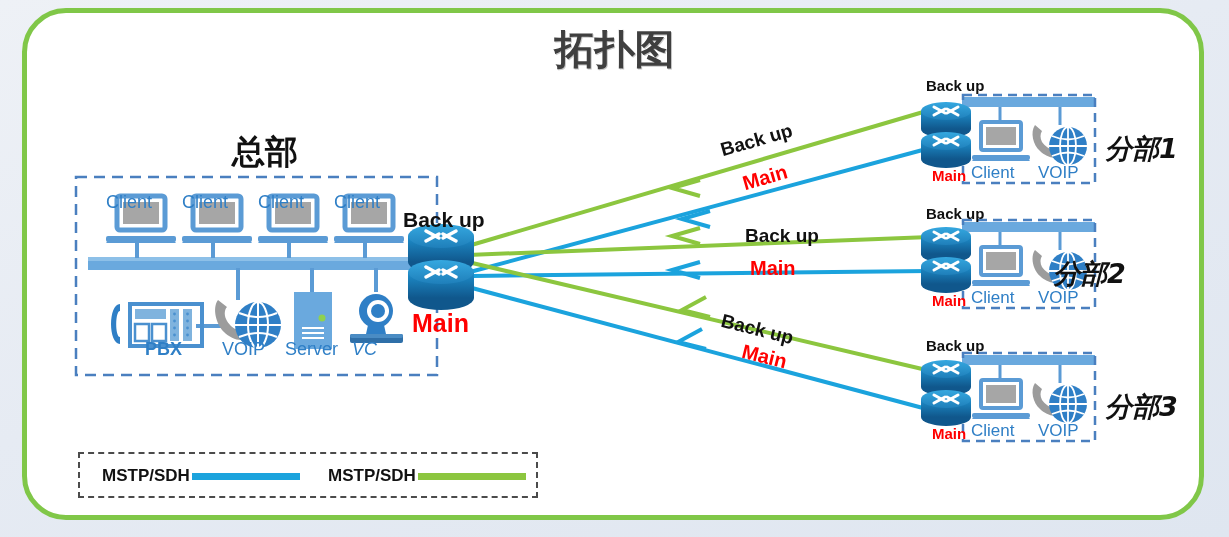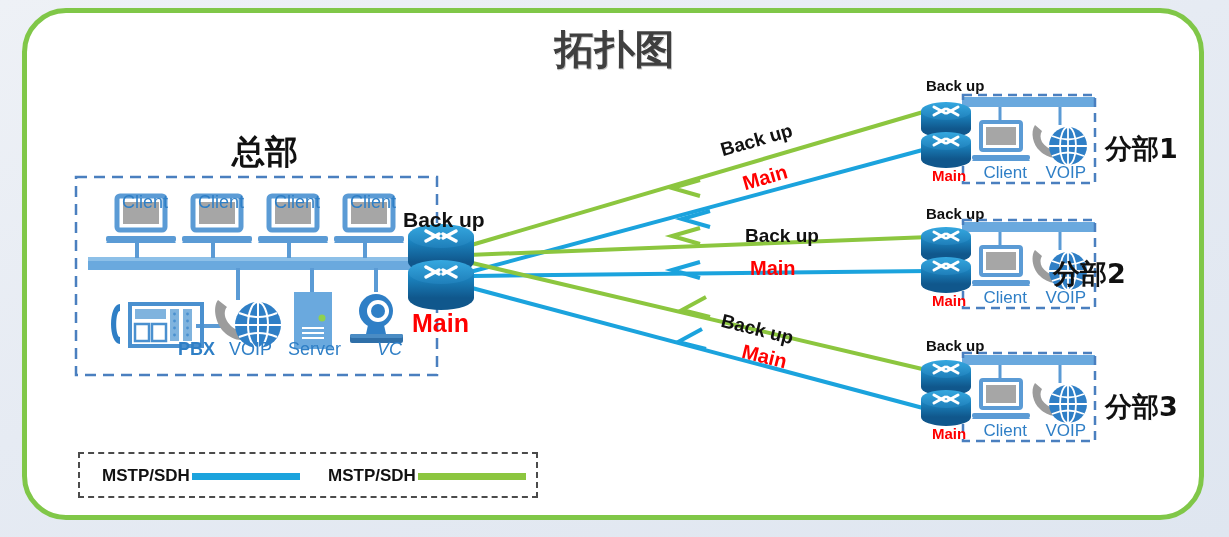--- a/index.html
+++ b/index.html
@@ -31,24 +31,25 @@
     font-family:"DejaVu Sans","Liberation Sans",sans-serif;
   }
   #hq-title{
     left:150px;top:130px;width:230px;text-align:center;
     font-size:33px;font-weight:bold;color:#111;
     font-family:Liberation Serif, serif;
   }
   .branch-title{
     font-size:27px;font-weight:bold;color:#111;
     font-family:"DejaVu Sans","Liberation Sans",sans-serif;
+    font-style:italic;
   }
 
   .dev-label{
-    position:absolute;text-align:right;color:#2f7fc6;
+    position:absolute;text-align:left;color:#2f7fc6;
     font-size:18px;line-height:19px;width:62px;
   }
   .dev-label.sm{font-size:17px;}
 
   .tag-backup{
     font-size:19px;font-weight:bold;color:#111;
     font-family:"Liberation Sans",sans-serif;
   }
   .tag-main{
     font-size:19px;font-weight:bold;color:#ff0000;

